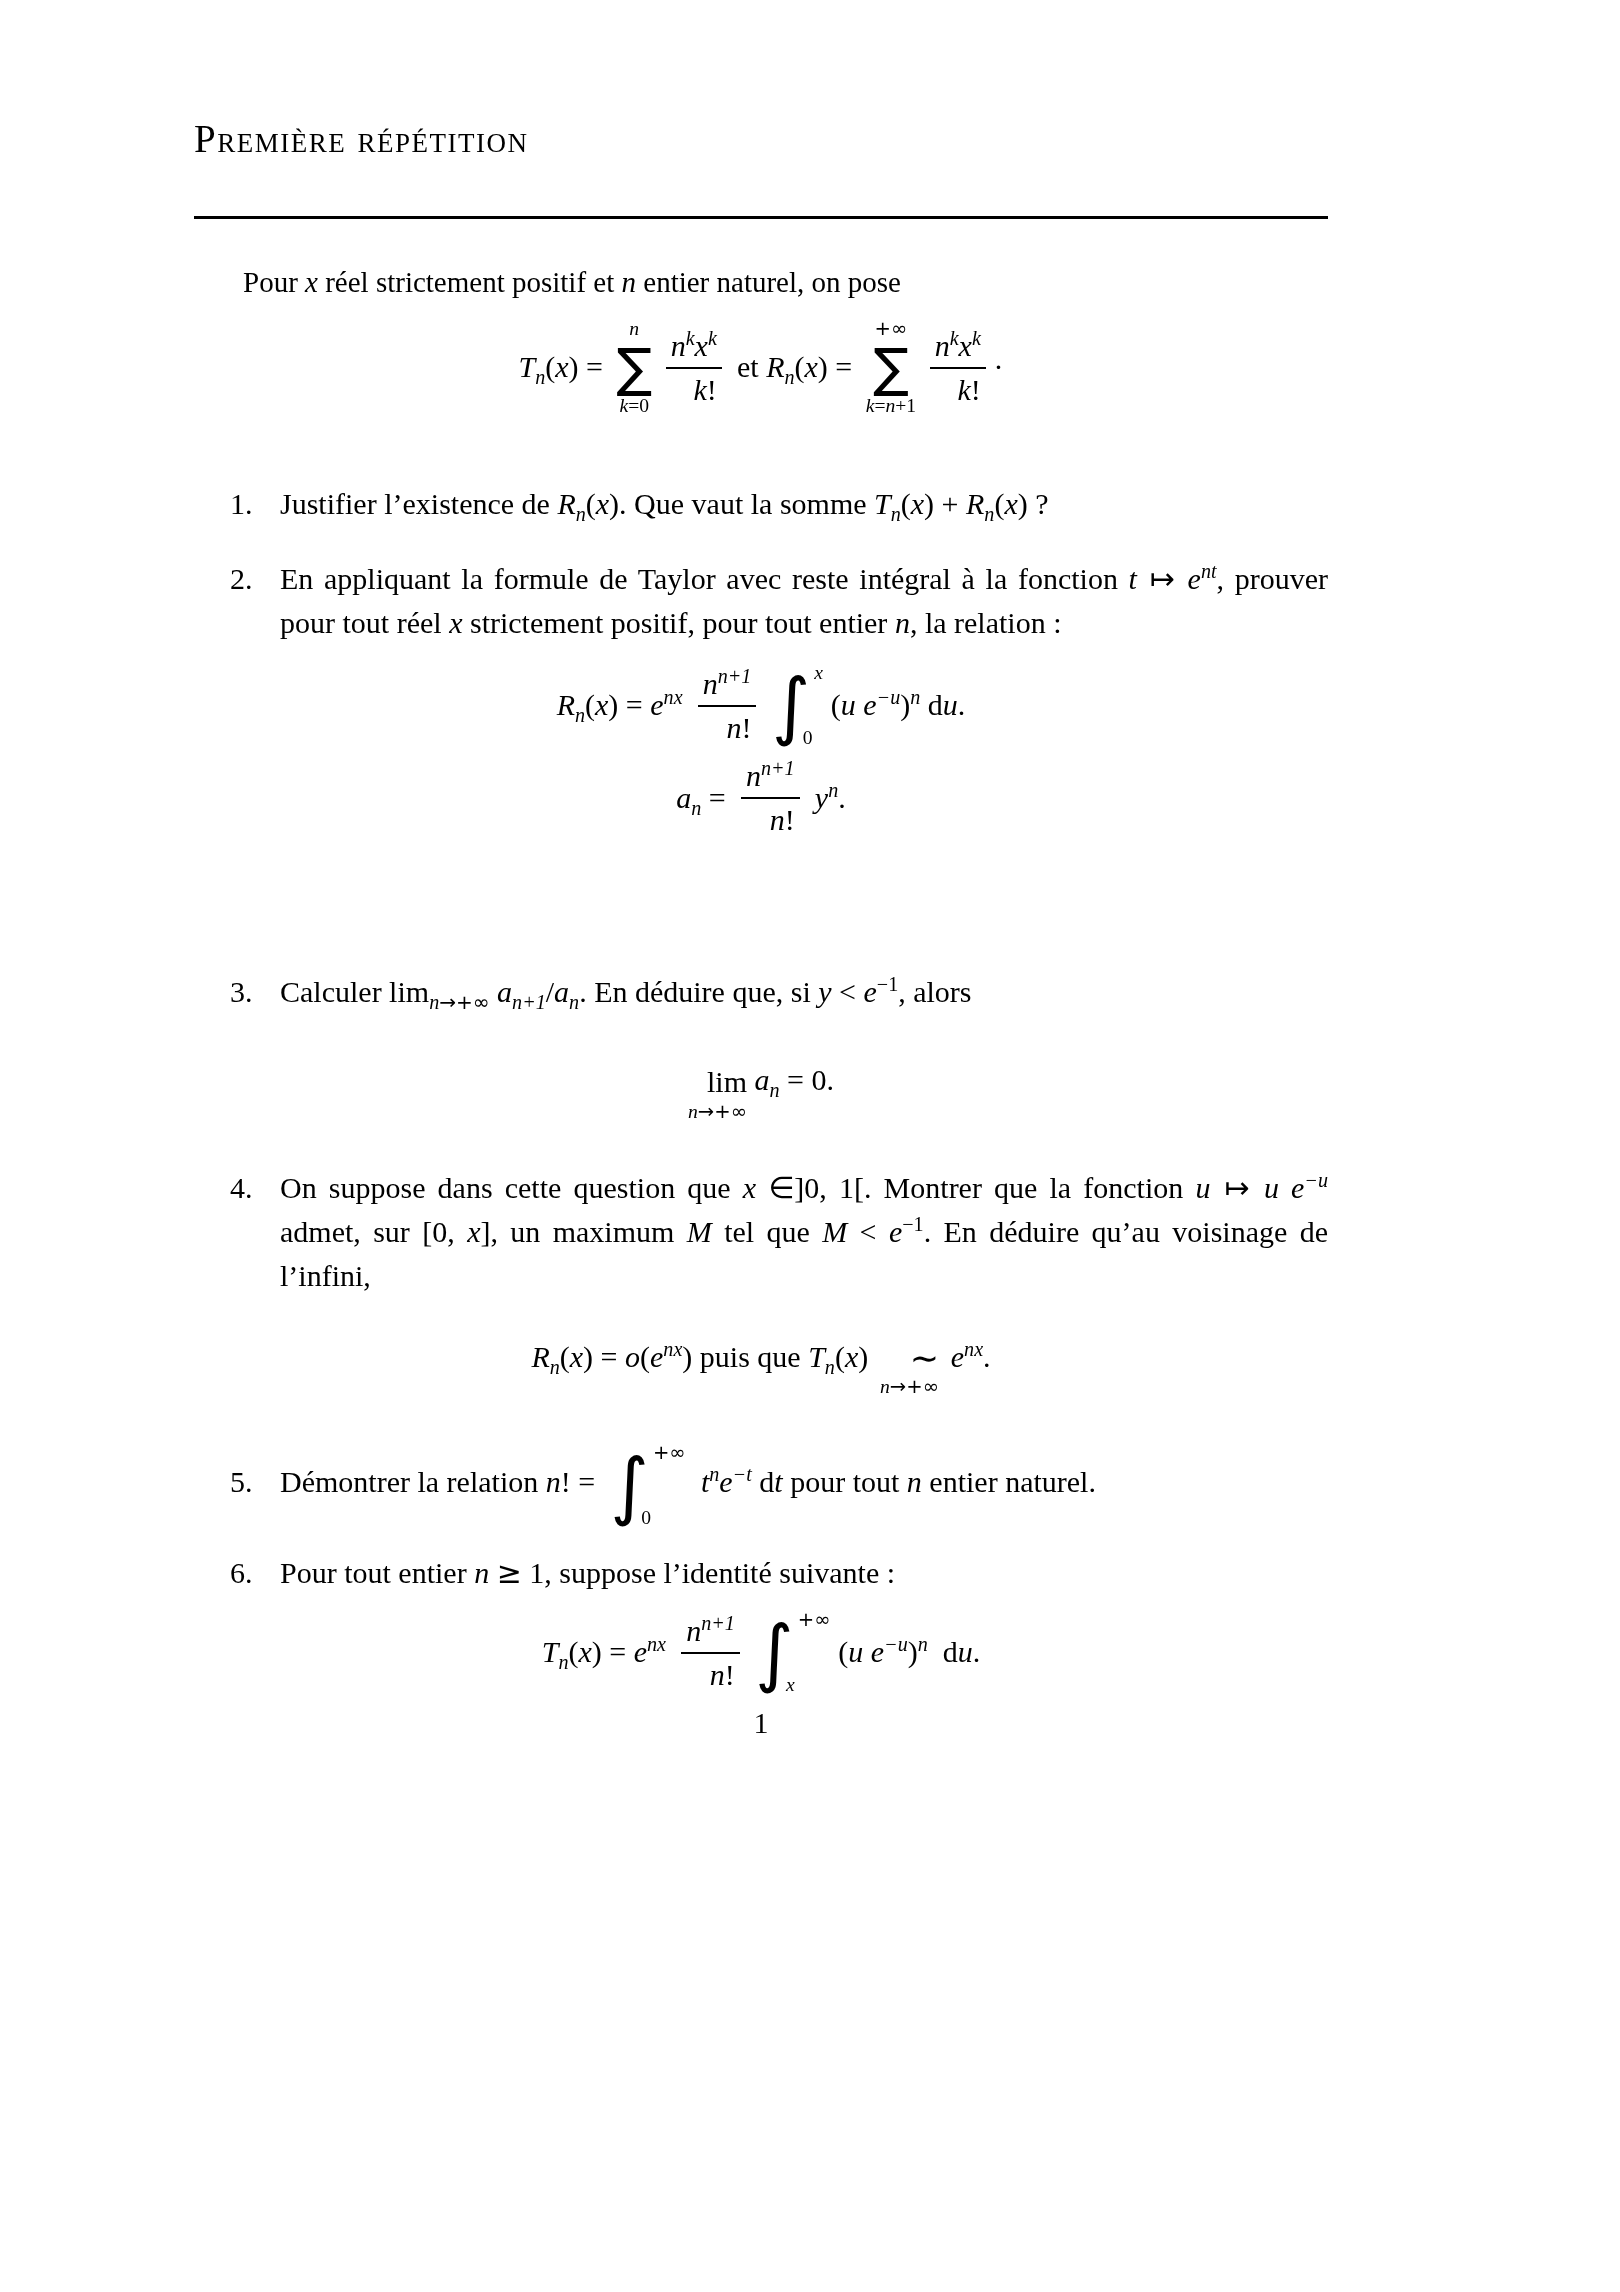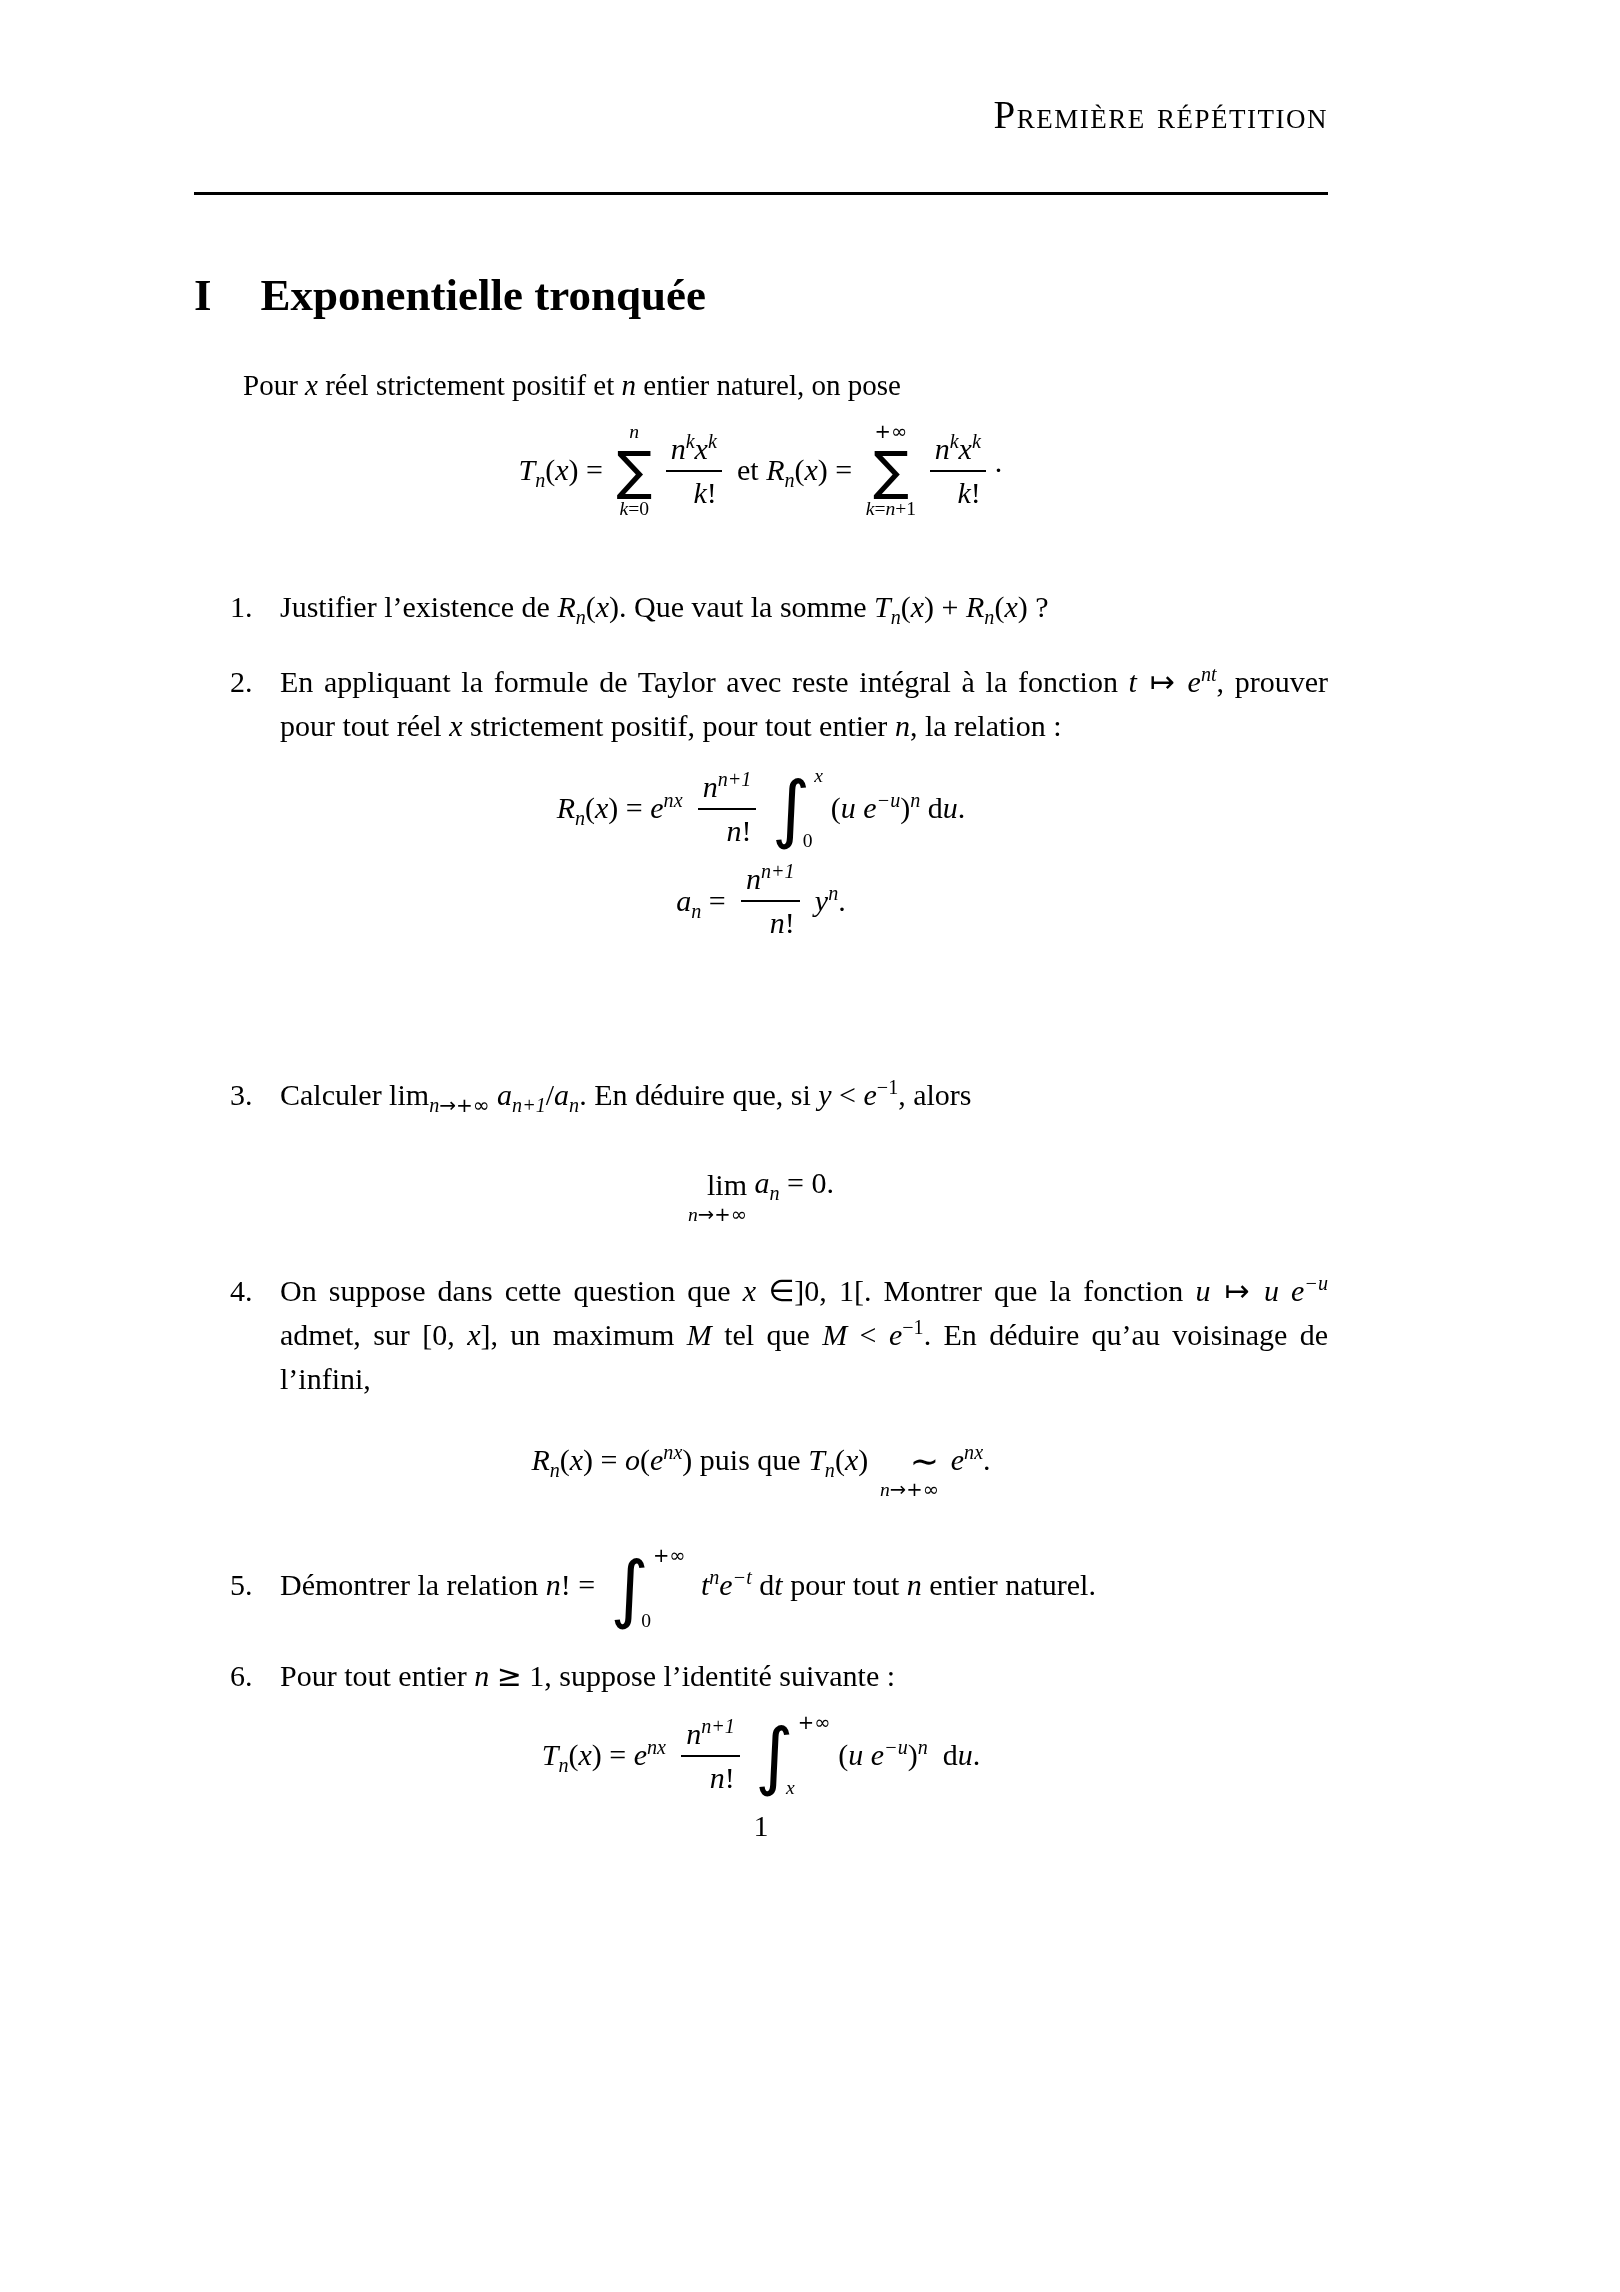--- a/index.html
+++ b/index.html
@@ -1,20 +1,20 @@
 <!DOCTYPE html>
 <html><head>
 <meta charset="utf-8">
 <style>
   html,body{margin:0;padding:0;background:#ffffff;}
   .page{position:relative;width:1620px;height:2293px;background:#ffffff;color:#000;
         font-family:"Liberation Serif","DejaVu Serif",serif;overflow:hidden;}
   .content{margin-left:194px;width:1134px;}
 
-  .doc-title{padding-top:92px;text-align:right;font-size:39px;line-height:1.2;
+  .doc-title{padding-top:116px;text-align:left;font-size:39px;line-height:1.2;
              font-variant:small-caps;letter-spacing:1.5px;}
   .title-rule{height:2.9px;background:#000;margin-top:53px;}
 
   .section-head{margin-top:73px;font-size:45px;font-weight:bold;line-height:1.2;}
   .sec-num{margin-right:49px;}
 
   .para{font-size:29px;line-height:44px;margin:0;}
   .indent{text-indent:49px;}
 
   .eq{display:flex;justify-content:center;align-items:center;font-size:30px;line-height:44px;}
@@ -56,23 +56,20 @@
 </style>
 </head>
 <body>
 
 <div class="page">
   <div class="content">
 
     <div class="doc-title">Première répétition</div>
     <div class="title-rule"></div>
 
-    <div class="section-head">
-      <span class="sec-num">I</span><span class="sec-title">Exponentielle tronquée</span>
-    </div>
 
     <p class="para indent" style="margin-top:41px"><span>Pour </span><span class="it">x</span><span> réel strictement positif et </span><span class="it">n</span><span> entier naturel, on pose</span></p>
 
     <div class="eq" style="margin-top:13.7px">
       <span class="mrow"><span class="it">T</span><span class="sub it">n</span><span>(</span><span class="it">x</span><span>) = </span></span>
       <span class="sum">
         <span class="sum-top"><span class="it">n</span></span>
         <span class="sum-glyph">∑</span>
         <span class="sum-bot"><span class="it">k</span><span>=0</span></span>
       </span>

